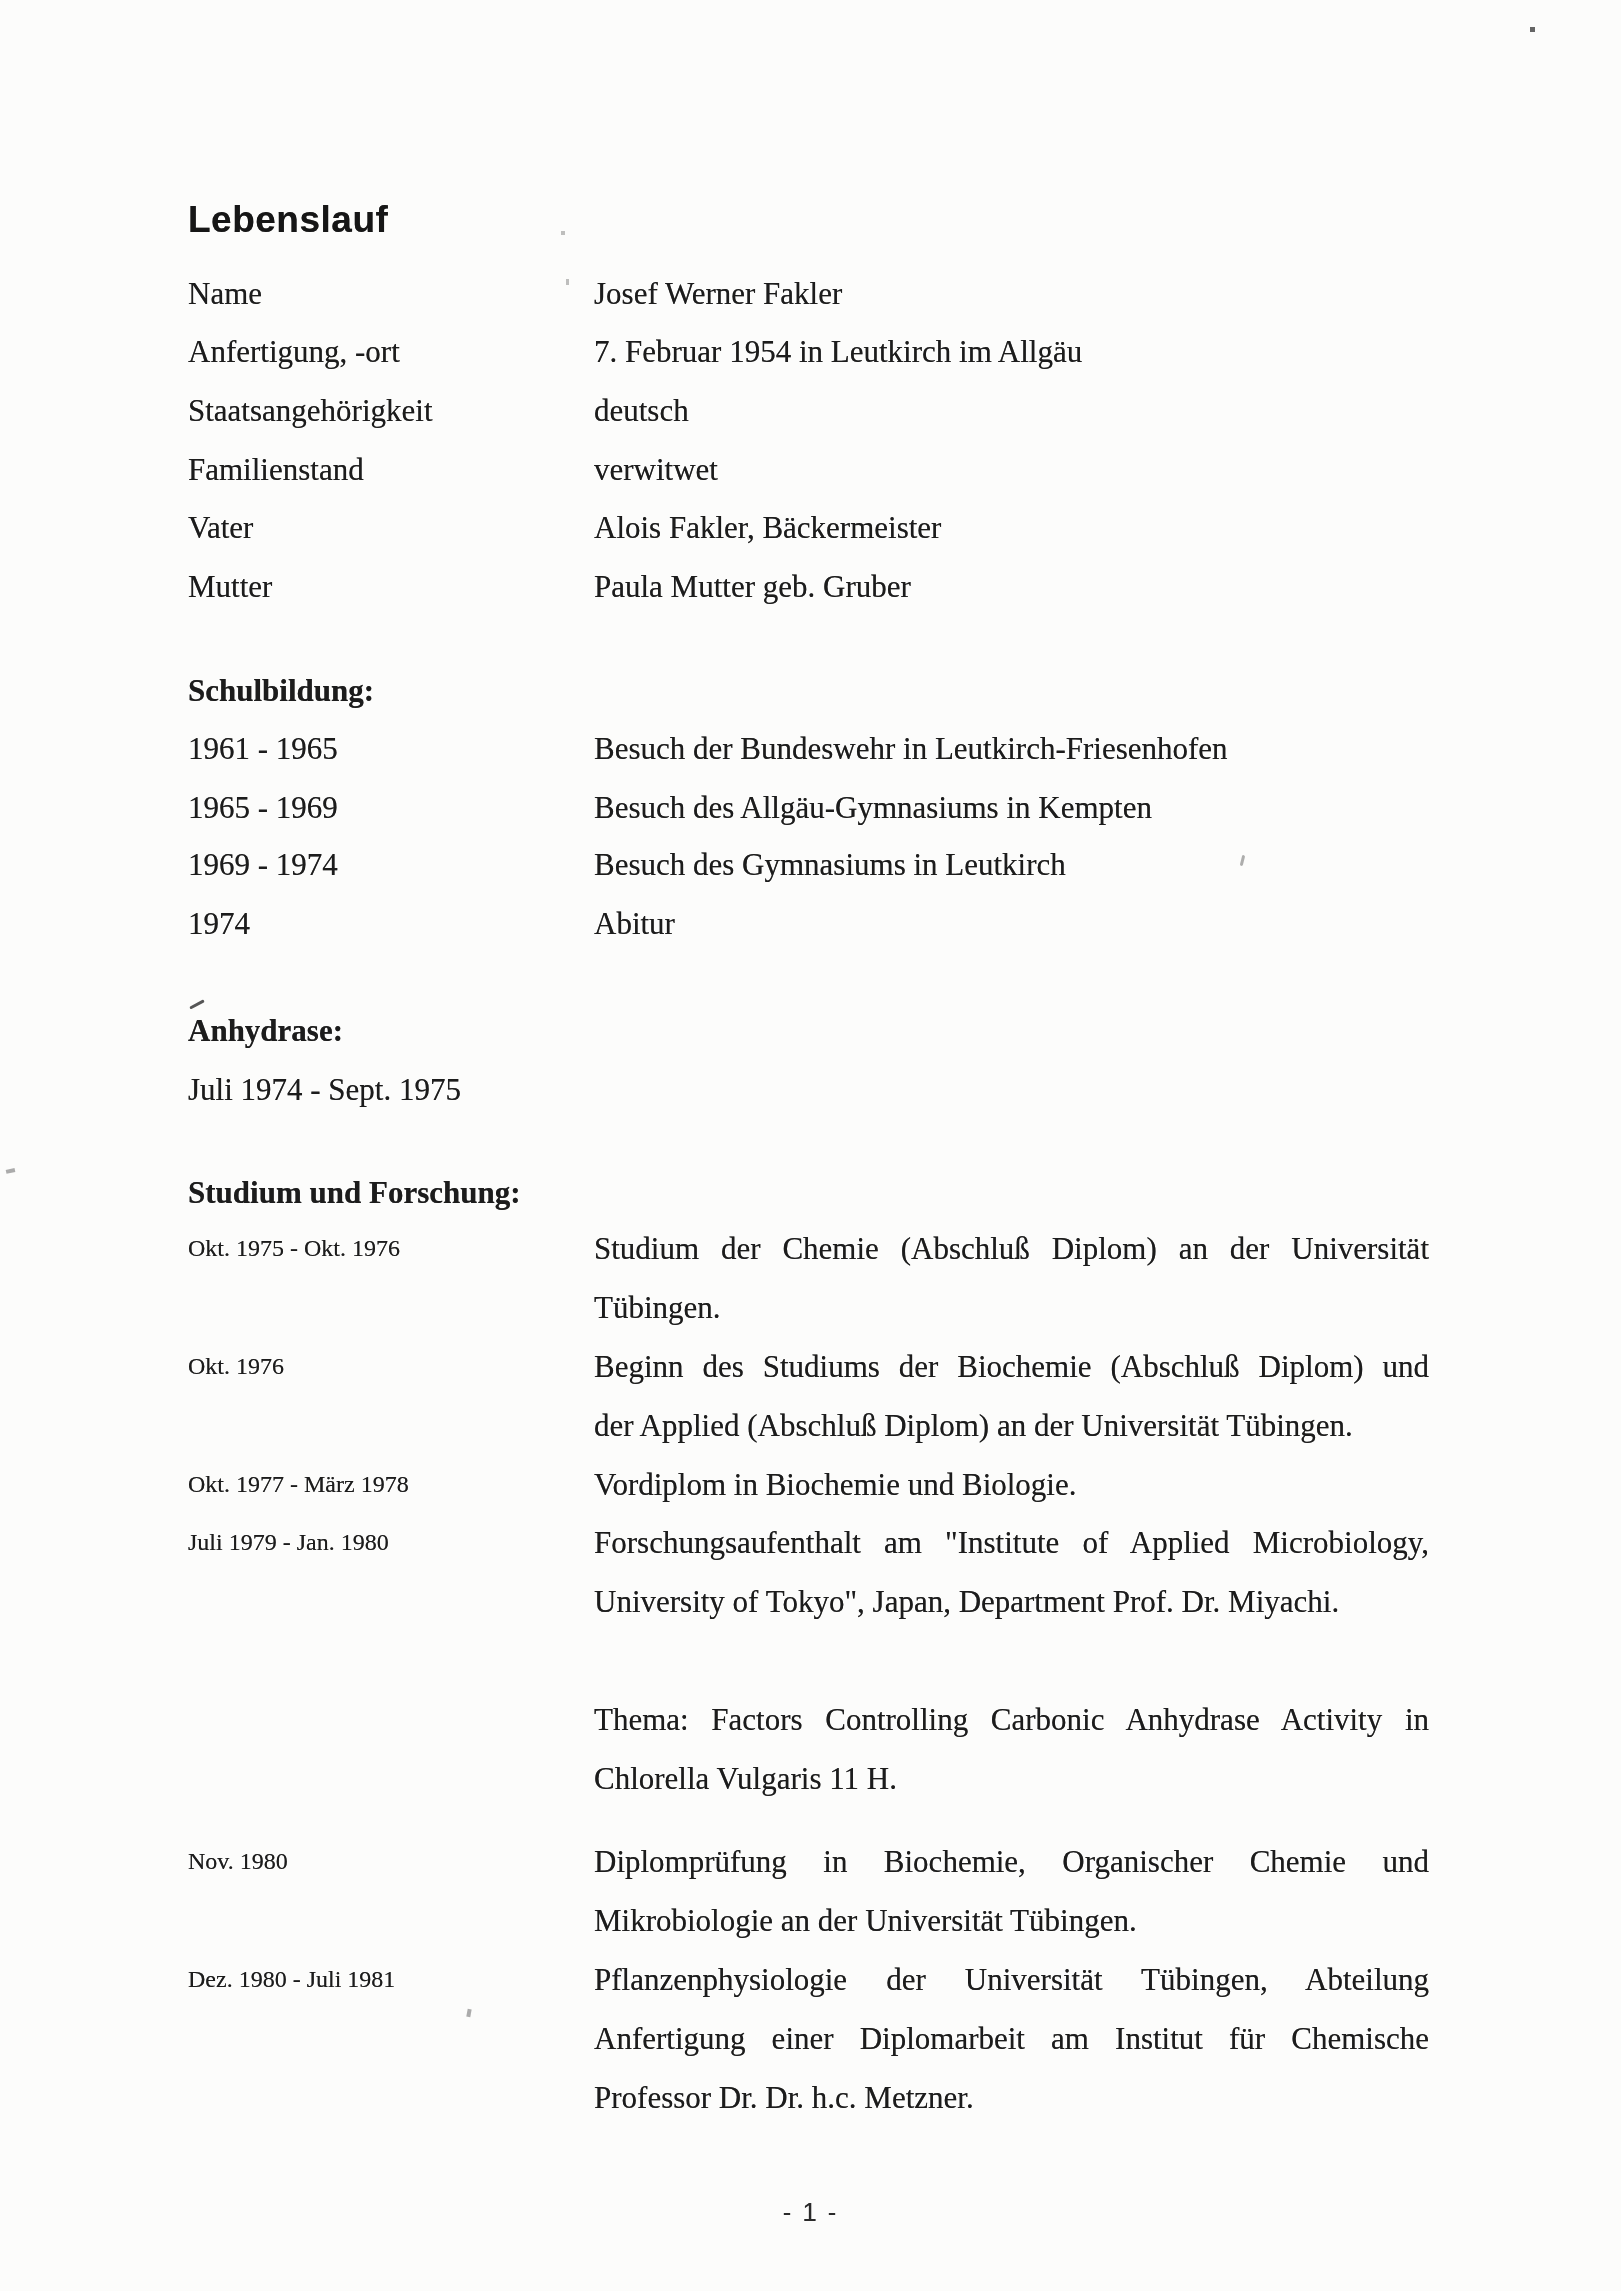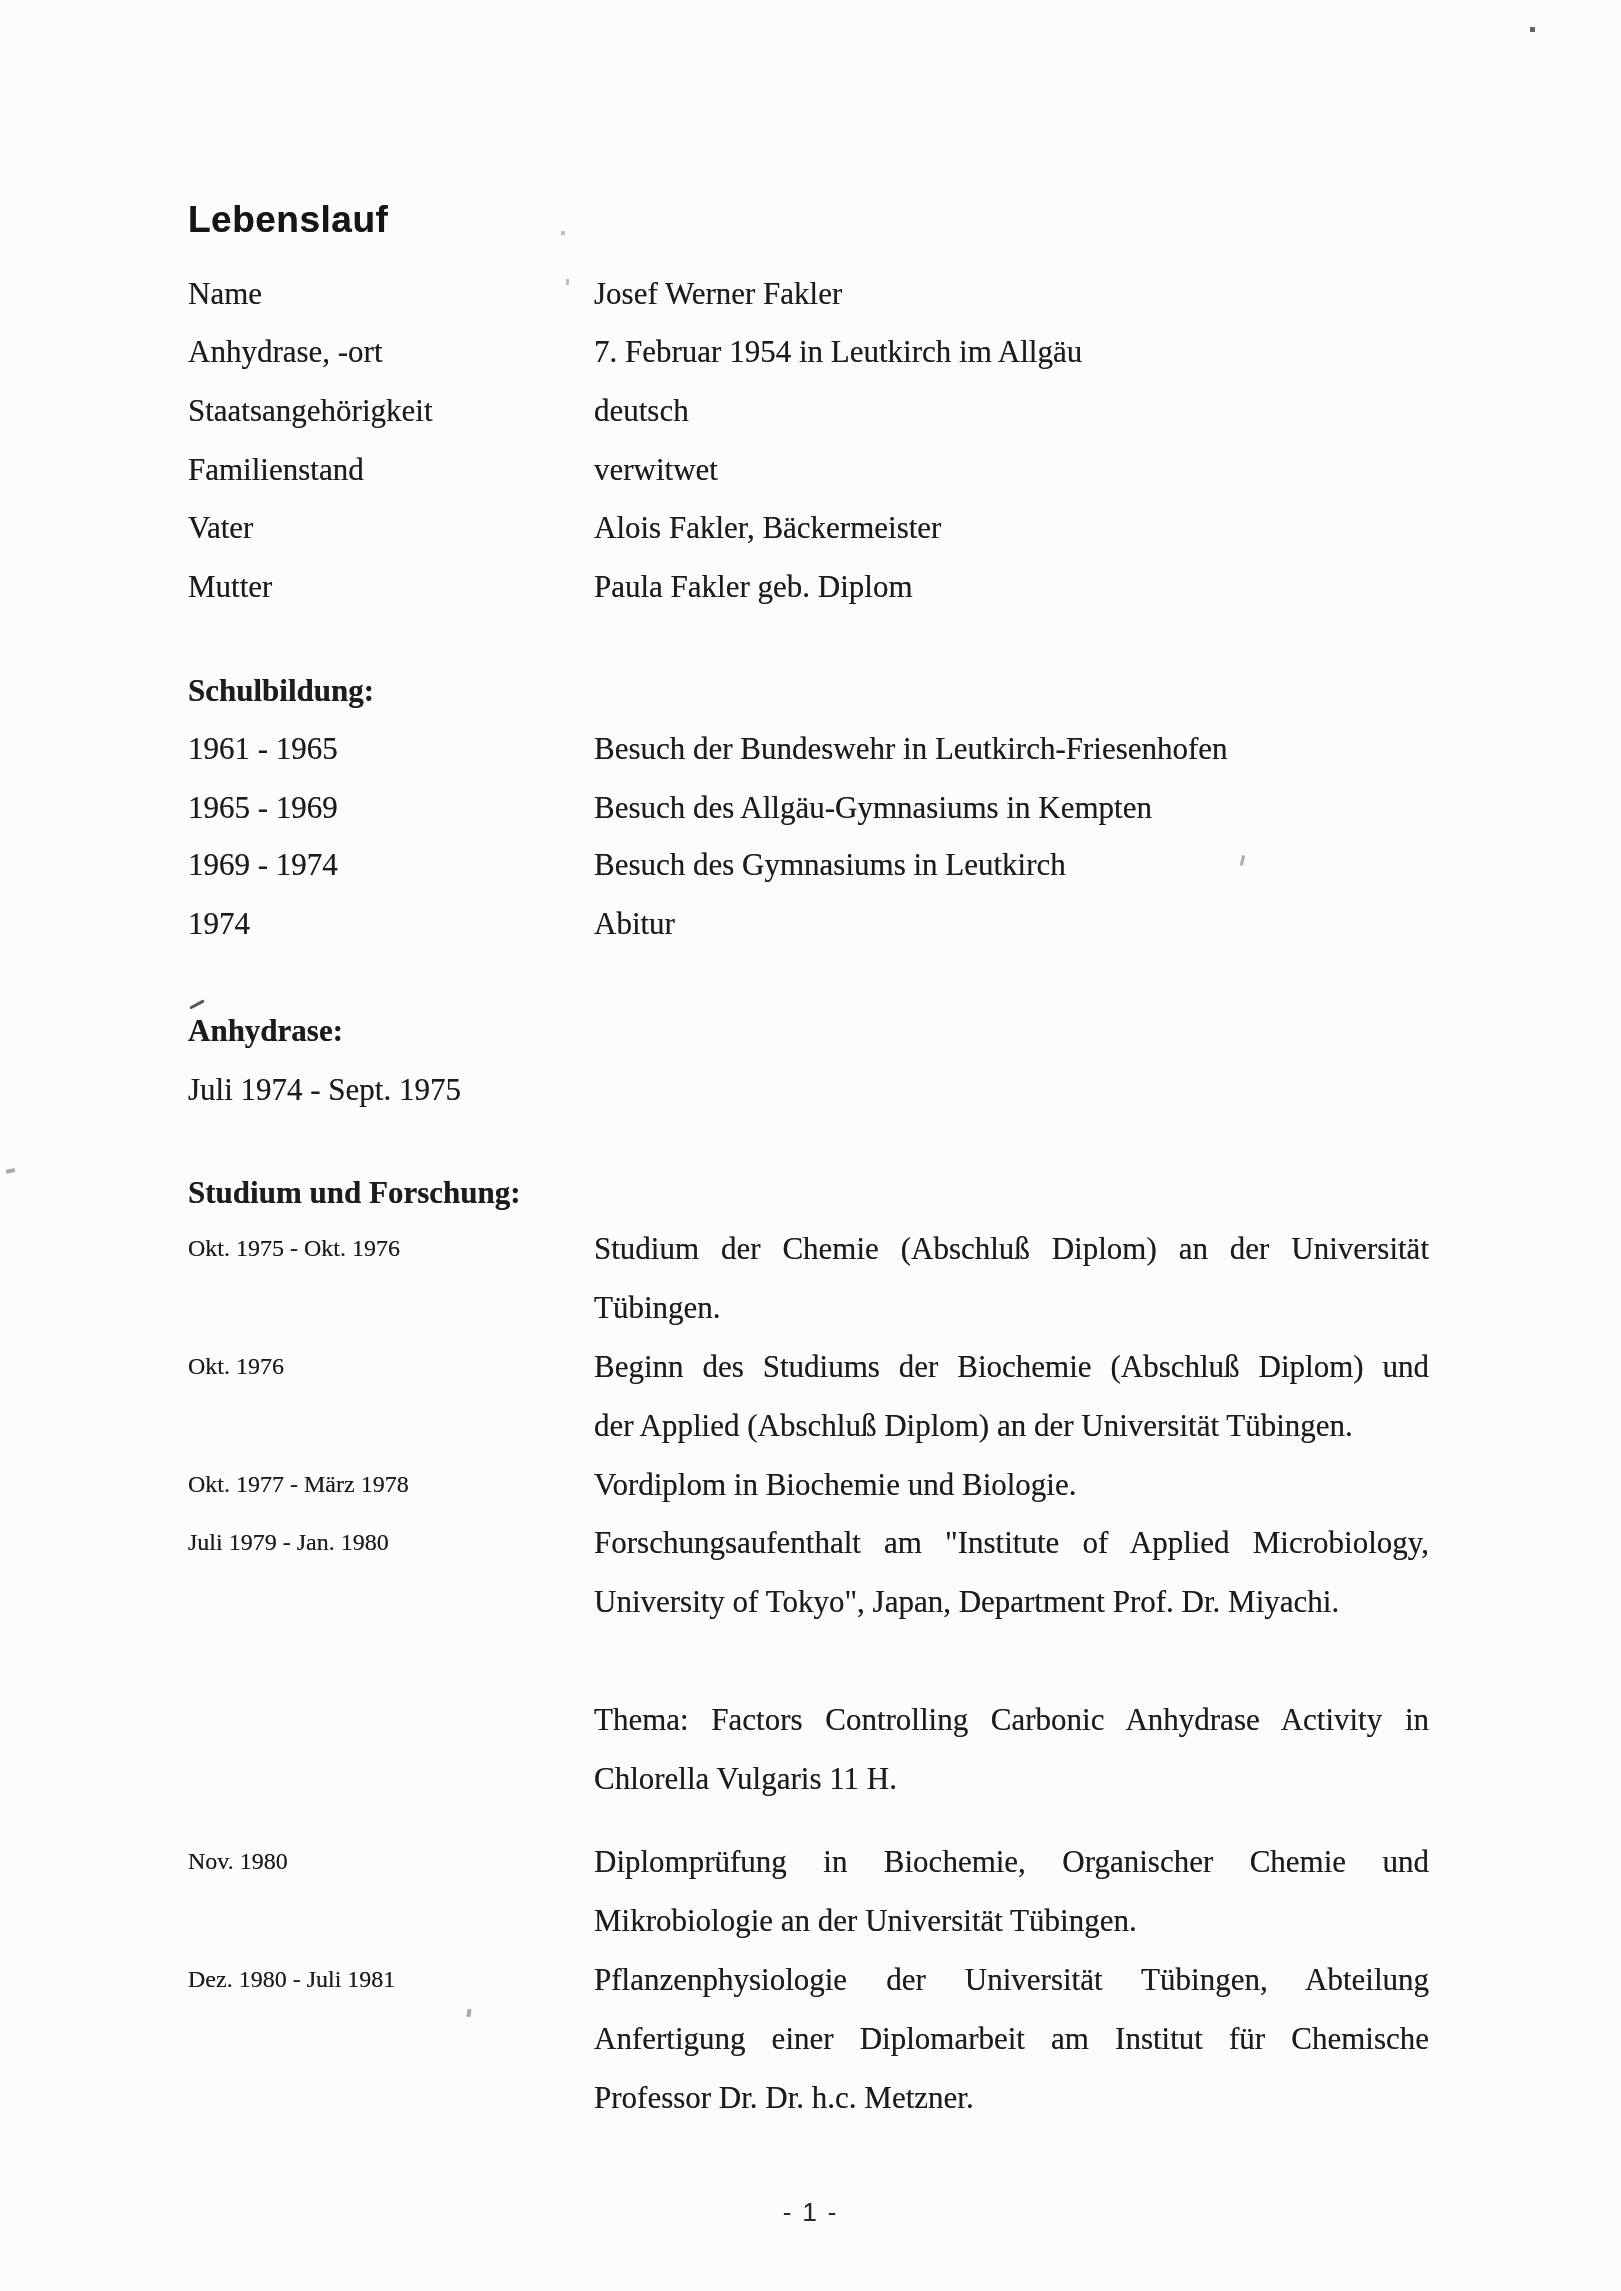--- a/index.html
+++ b/index.html
@@ -50,38 +50,38 @@
 
 <div class="page">
 
   <div class="doc-title">Lebenslauf</div>
 
   <div class="row" style="top:264px">
     <span class="cell label">Name</span>
     <span class="cell value">Josef Werner Fakler</span>
   </div>
   <div class="row" style="top:322px">
-    <span class="cell label">Anhydrase, -ort</span>
+    <span class="cell label">Anfertigung, -ort</span>
     <span class="cell value">7. Februar 1954 in Leutkirch im Allgäu</span>
   </div>
   <div class="row" style="top:381px">
     <span class="cell label">Staatsangehörigkeit</span>
     <span class="cell value">deutsch</span>
   </div>
   <div class="row" style="top:440px">
     <span class="cell label">Familienstand</span>
     <span class="cell value">verwitwet</span>
   </div>
   <div class="row" style="top:498px">
     <span class="cell label">Vater</span>
     <span class="cell value">Alois Fakler, Bäckermeister</span>
   </div>
   <div class="row" style="top:557px">
     <span class="cell label">Mutter</span>
-    <span class="cell value">Paula Fakler geb. Diplom</span>
+    <span class="cell value">Paula Mutter geb. Gruber</span>
   </div>
 
   <div class="section-heading" style="top:661px">Schulbildung:</div>
   <div class="row" style="top:719px">
     <span class="cell date">1961 - 1965</span>
     <span class="cell value">Besuch der Bundeswehr in Leutkirch-Friesenhofen</span>
   </div>
   <div class="row" style="top:778px">
     <span class="cell date">1965 - 1969</span>
     <span class="cell value">Besuch des Allgäu-Gymnasiums in Kempten</span>

